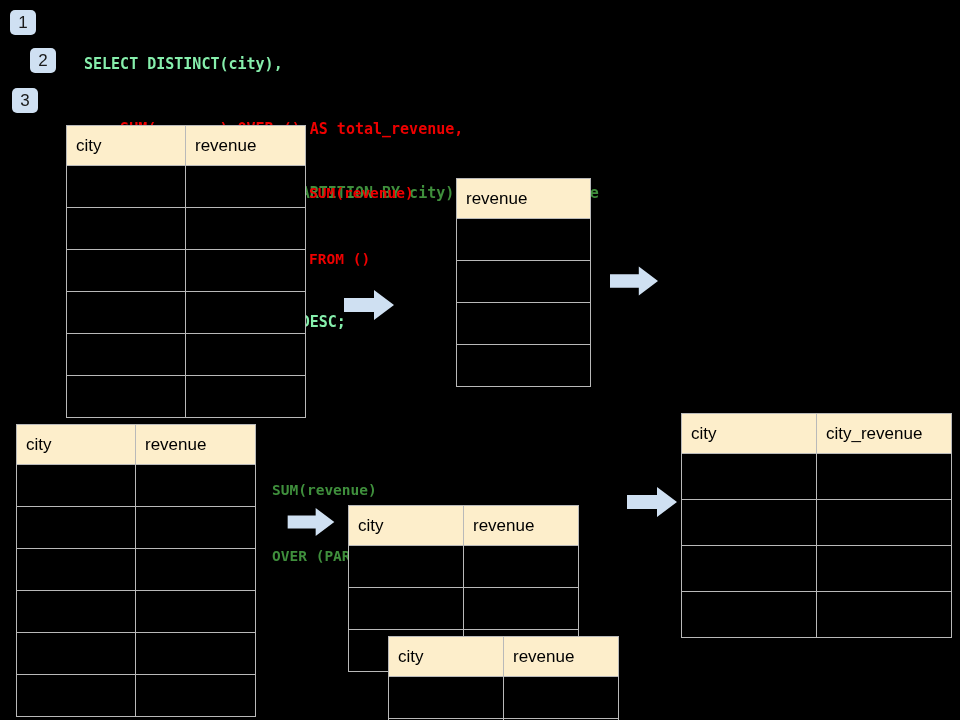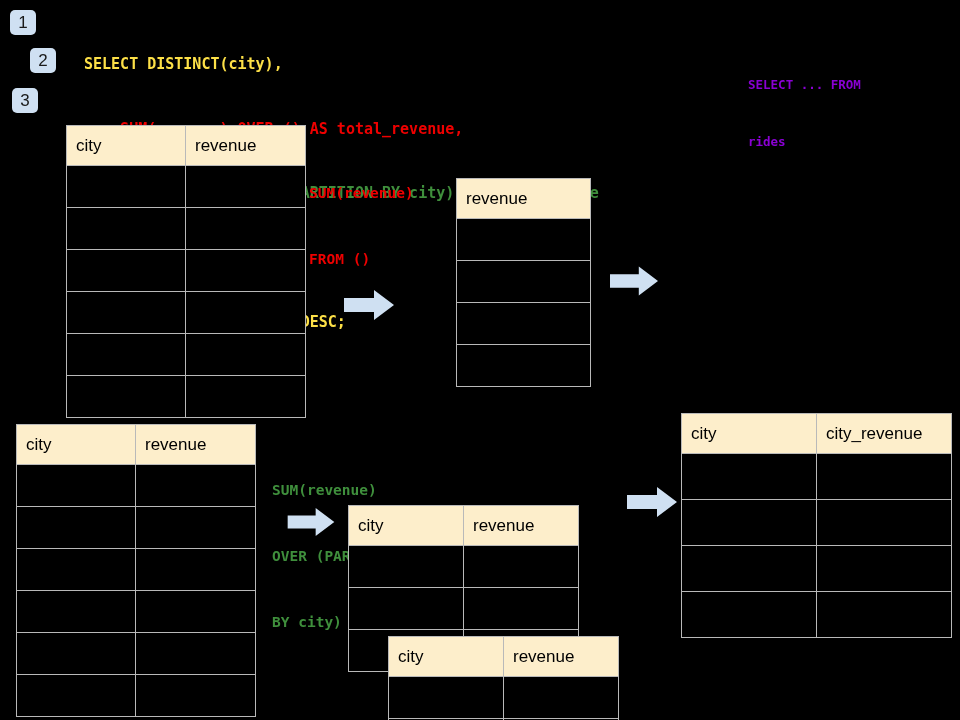--- a/index.html
+++ b/index.html
@@ -29,21 +29,21 @@
   .sql-block{
     position:absolute;
     font-family:"DejaVu Sans Mono", monospace;
     font-weight:bold;
     font-size:15px;
     line-height:21.5px;
     white-space:pre;
     letter-spacing:0px;
   }
   .sql-line{white-space:pre;}
-  .c-purple{color:#fde047;}
+  .c-purple{color:#86efac;}
   .c-red{color:#ee0000;}
   .c-green{color:#3f8f3c;}
 
   .side-note{
     position:absolute;
     font-family:"DejaVu Sans Mono", monospace;
     font-weight:bold;
     font-size:12.5px;
     line-height:19px;
     white-space:pre;
@@ -95,34 +95,29 @@
   <div class="step-badge" style="left:12px;top:88px;">3</div>
 
   <div class="sql-block" style="left:84px;top:11px;">
     <div class="sql-line c-purple">SELECT DISTINCT(city),</div>
     <div class="sql-line c-red">    SUM(revenue) OVER () AS total_revenue,</div>
     <div class="sql-line c-green">    SUM(revenue) OVER (PARTITION BY city) as city_revenue</div>
     <div class="sql-line c-purple">  FROM rides</div>
     <div class="sql-line c-purple">  ORDER by city_revenue DESC;</div>
   </div>
 
-  <div class="side-note" style="left:748px;top:37px;">
-    <div>SELECT ... FROM</div>
-    <div>rides</div>
-  </div>
 
   <div class="annot c-red" style="left:309px;top:138px;">
     <div>SUM(revenue)</div>
     <div>FROM ()</div>
   </div>
 
   <div class="annot c-green" style="left:272px;top:435px;">
     <div>SUM(revenue)</div>
     <div>OVER (PARTITION</div>
-    <div>BY city)</div>
   </div>
 
   <table class="tbl" style="left:66px;top:125px;width:239px;">
     <colgroup>
         <col style="width:119px">
         <col style="width:120px">
       </colgroup>
     <tbody>
       <tr>
         <td class="hdr" style="height:39px">city</td>

